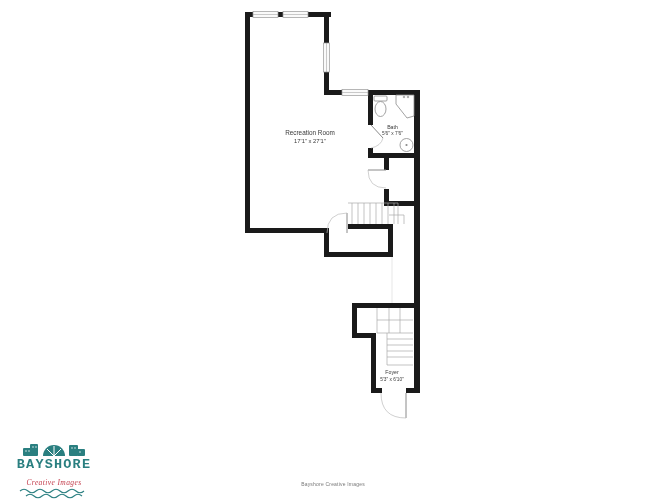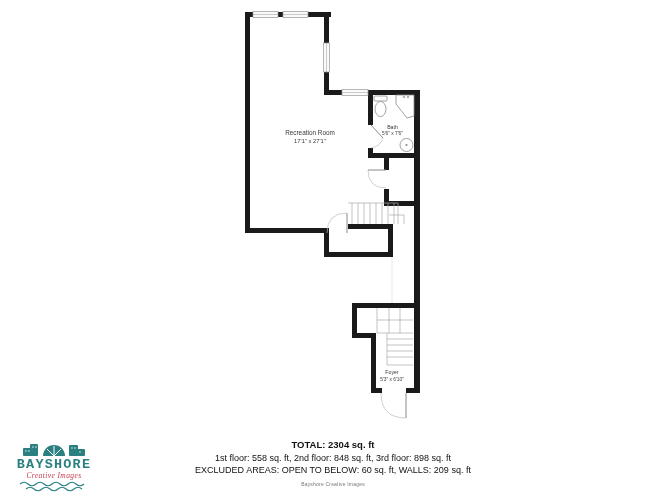--- a/index.html
+++ b/index.html
@@ -24,21 +24,21 @@
   #summary{position:absolute;left:0;top:439px;width:666px;text-align:center;color:#111;}
   #summary .total{font-size:9.5px;font-weight:bold;line-height:12.5px;}
   #summary .line{font-size:9px;line-height:12.3px;}
   #credit{position:absolute;left:0;top:481px;width:666px;text-align:center;
           font-size:5px;color:#777;letter-spacing:0.2px;}
   
   #logo{position:absolute;left:10px;top:439px;width:88px;text-align:center;}
   #logo .name{font-family:Liberation Mono, monospace;font-size:13.5px;font-weight:600;
               color:#2a7f80;letter-spacing:1.2px;line-height:13px;}
   #logo .tagline{font-family:"Liberation Serif", serif;font-style:italic;font-size:7.5px;
-                 color:#c23b4a;letter-spacing:0.4px;line-height:8px;margin-top:1px;}
+                 color:#c23b4a;letter-spacing:0.4px;line-height:8px;margin-top:8px;}
   .logoart{display:block;margin:0 auto;}
 </style>
 </head>
 <body>
 
 <div id="page">
 
   <svg id="plan" viewBox="0 0 190 430">
 
     <g>
@@ -150,25 +150,20 @@
     <text class="roomname rn-big" x="70" y="130">Recreation Room</text>
     <text class="roomname rd-big" x="70" y="138">17'1" x 27'1"</text>
 
     <text class="roomname rn-small" x="152.5" y="124">Bath</text>
     <text class="roomname rd-small" x="152.5" y="130">5'6" x 7'6"</text>
 
     <text class="roomname rn-small" x="152" y="369">Foyer</text>
     <text class="roomname rd-small" x="152" y="376">5'3" x 6'10"</text>
   </svg>
 
-  <div id="summary">
-    <div class="total">TOTAL: 2304 sq. ft</div>
-    <div class="line">1st floor: 558 sq. ft, 2nd floor: 848 sq. ft, 3rd floor: 898 sq. ft</div>
-    <div class="line">EXCLUDED AREAS: OPEN TO BELOW: 60 sq. ft, WALLS: 209 sq. ft</div>
-  </div>
   <div id="credit">Bayshore Creative Images</div>
 
   <div id="logo">
     <svg class="logoart" width="76" height="19" viewBox="0 0 76 19">
       <g fill="#2a7f80">
         <rect x="7" y="9" width="9" height="8" rx="1"></rect>
         <rect x="14" y="5" width="8" height="12" rx="1"></rect>
         <path d="M27,17 A11,11 0 0 1 49,17 Z"></path>
         <rect x="53" y="6" width="9" height="11" rx="1"></rect>
         <rect x="61" y="10" width="8" height="7" rx="1"></rect>

